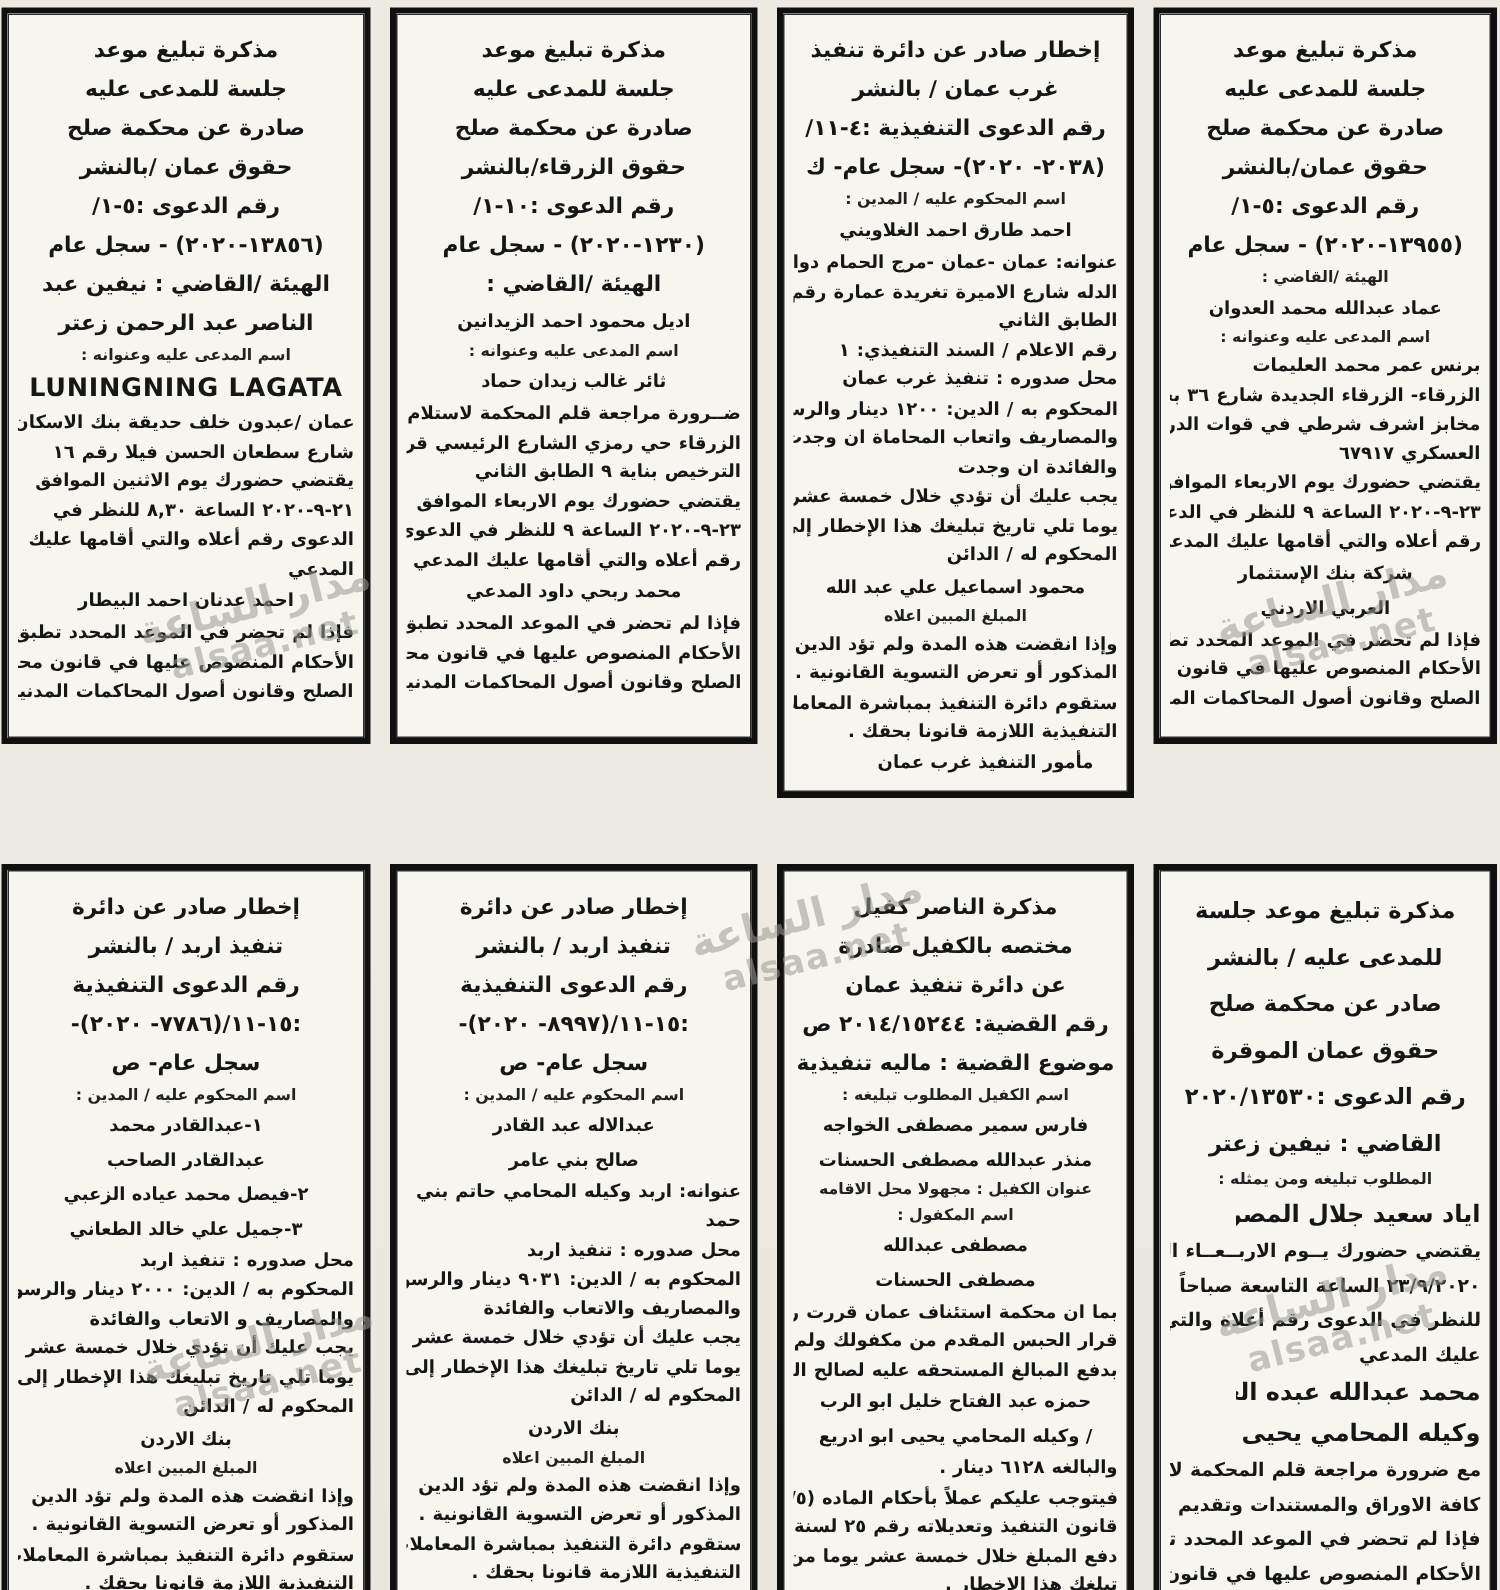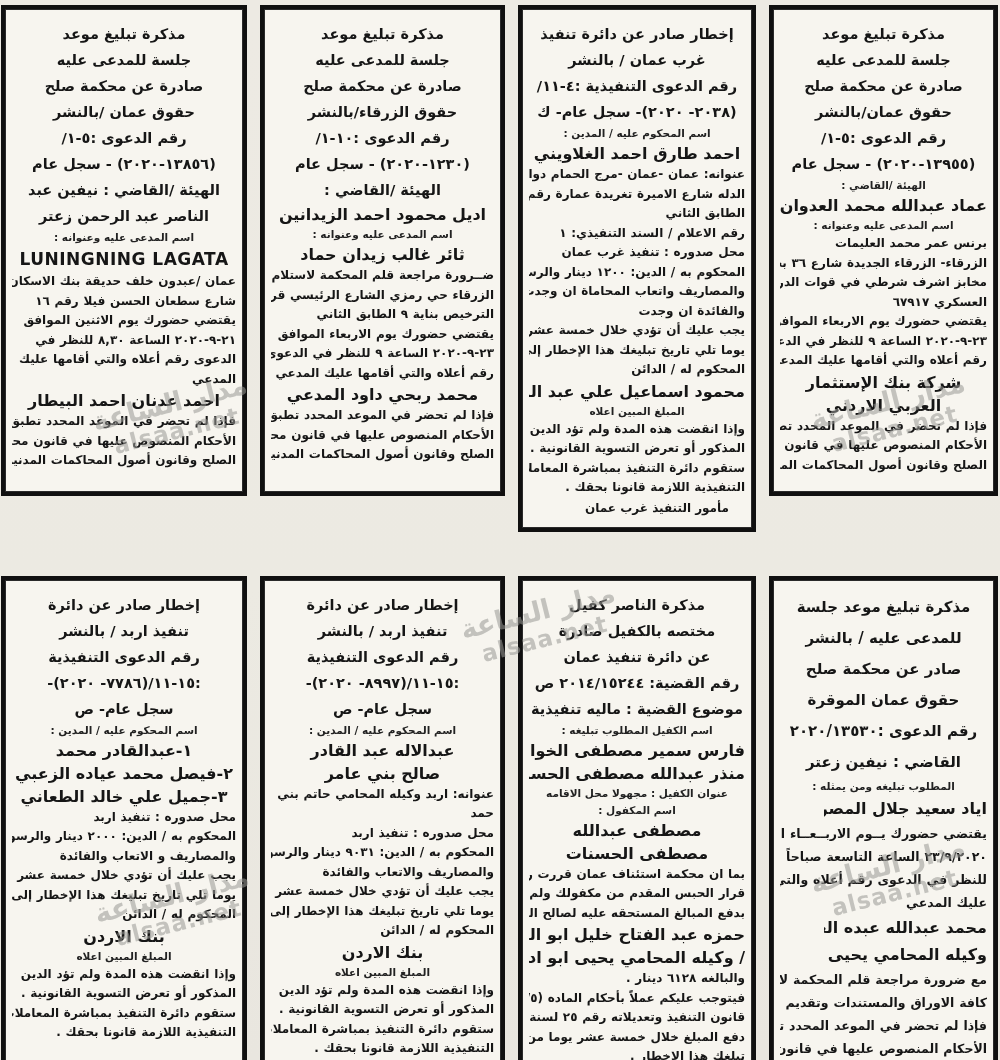--- a/index.html
+++ b/index.html
@@ -24,21 +24,21 @@
     padding:12px 7px 9px;
     min-height:462px;
     direction:rtl;
     text-align:right;
     box-shadow:0 0 0 1px #2a2a2a inset;
   }
   .ln{white-space:nowrap;overflow:hidden;}
   .t {font-size:14.5px;line-height:26px;font-weight:700;text-align:center;}
   .t2{font-size:15px;line-height:31px;font-weight:700;text-align:center;}
   .l {font-size:10.5px;line-height:17px;font-weight:700;text-align:center;color:#222;}
-  .n {font-size:16px;line-height:23px;font-weight:700;text-align:center;}
+  .n {font-size:12px;line-height:23px;font-weight:700;text-align:center;}
   .n2{font-size:16px;line-height:27px;font-weight:700;text-align:right;margin-left:44px;}
   .nl{font-size:17px;line-height:26px;font-weight:700;text-align:center;letter-spacing:.5px;}
   .b {font-size:12px;line-height:19.5px;font-weight:700;text-align:right;word-spacing:.5px;}
   .b2{font-size:12.5px;line-height:23px;font-weight:700;text-align:right;word-spacing:.5px;}
   .s {font-size:12px;line-height:21px;font-weight:700;text-align:right;padding-right:16px;}
   .wm-layer{position:absolute;inset:0;pointer-events:none;z-index:5;}
   .wm{
     position:absolute;width:230px;text-align:center;
     transform:rotate(-14deg);
     color:#9a9a96;opacity:.55;
@@ -216,20 +216,21 @@
         <div class="ln s">مأمور التنفيذ اربد</div>
       </div>
       <div class="box">
         <div class="ln t">إخطار صادر عن دائرة</div>
         <div class="ln t">تنفيذ اربد / بالنشر</div>
         <div class="ln t">رقم الدعوى التنفيذية</div>
         <div class="ln t">:١٥-١١/(٧٧٨٦- ٢٠٢٠)-</div>
         <div class="ln t">سجل عام- ص</div>
         <div class="ln l">اسم المحكوم عليه / المدين :</div>
         <div class="ln n">١-عبدالقادر محمد</div>
+        <div class="ln n">عبدالقادر الصاحب</div>
         <div class="ln n">٢-فيصل محمد عياده الزعبي</div>
         <div class="ln n">٣-جميل علي خالد الطعاني</div>
         <div class="ln b">محل صدوره : تنفيذ اربد</div>
         <div class="ln b">المحكوم به / الدين:  ٢٠٠٠ دينار والرسوم</div>
         <div class="ln b">والمصاريف و الاتعاب والفائدة</div>
         <div class="ln b">يجب عليك أن تؤدي  خلال خمسة عشر</div>
         <div class="ln b">يوما تلي تاريخ تبليغك هذا الإخطار إلى</div>
         <div class="ln b">المحكوم له / الدائن</div>
         <div class="ln n">بنك الاردن</div>
         <div class="ln l">المبلغ المبين اعلاه</div>

